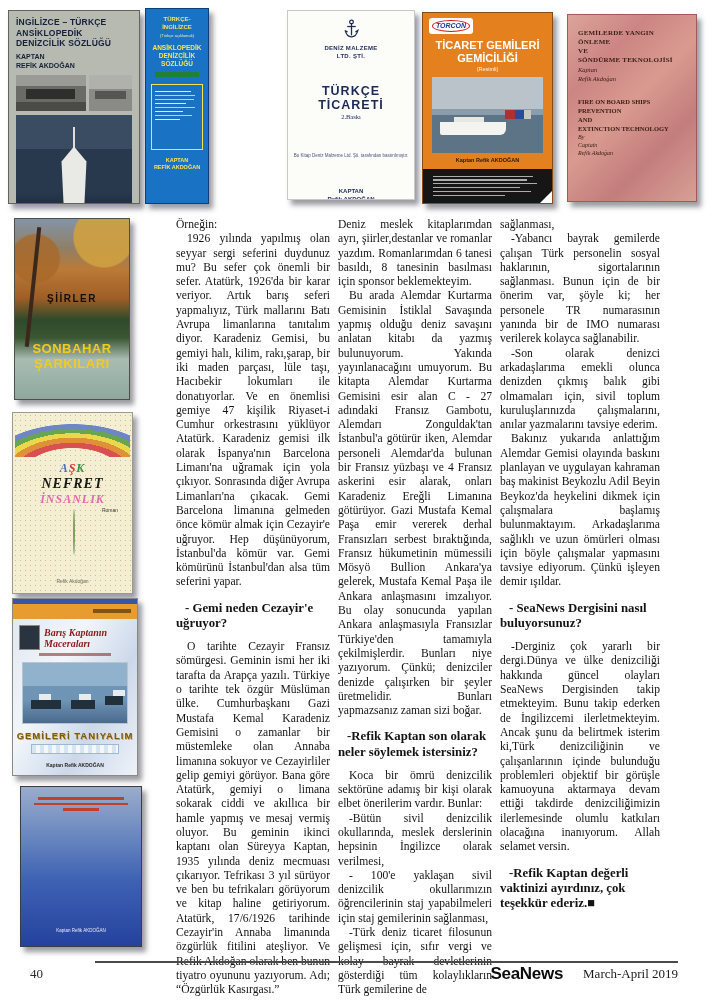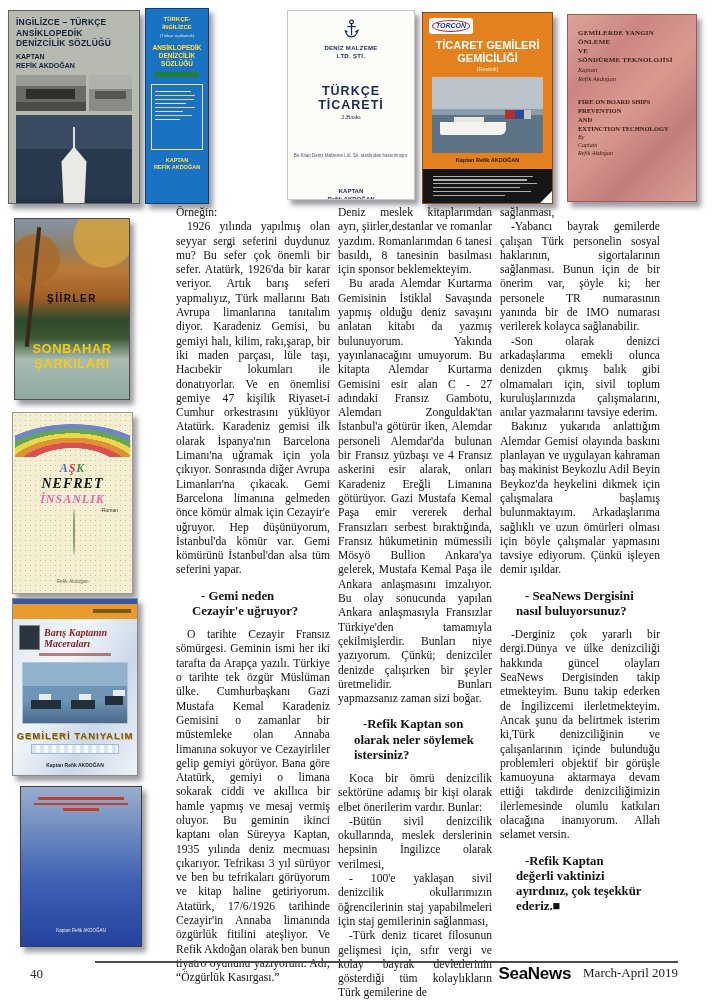--- a/index.html
+++ b/index.html
@@ -121,27 +121,27 @@
   .s4 .r1{width:86px;margin-top:10px;} .s4 .r2{width:94px;} .s4 .r3{width:36px;}
   .s4 .t{margin-top:44px;font:700 8px/13px "Liberation Sans",sans-serif;color:#ffffff;letter-spacing:.6px;}
   .s4 .auth{position:absolute;left:0;bottom:12px;width:100%;font:400 4.5px/6px "Liberation Sans",sans-serif;color:#e6e9f4;}
 
   
   .col{position:absolute;top:206px;font:11.6px/14.3px "Liberation Serif",serif;text-align:justify;color:#131313;}
   .c1{left:176px;width:154px;}
   .c2{left:338px;width:154px;}
   .c3{left:500px;width:160px;}
   .col p{margin:0;text-indent:11px;}
-  .col p.noind{text-indent:0;}
-  .col h3{font:700 12.8px/15.2px "Liberation Serif",serif;margin:11px 16px 9px;text-indent:9px;text-align:left;}
+  .col p.noind{text-indent:0;margin-top:12px;}
+  .col h3{font:700 12.8px/15.2px "Liberation Serif",serif;margin:11px 0 9px;text-indent:9px;text-align:left;}
 
   
   .rule{position:absolute;left:95px;top:961px;width:583px;height:2px;background:#4a4a4a;}
   .pagenum{position:absolute;left:30px;top:966px;font:400 13px/16px "Liberation Serif",serif;color:#2a2a2a;}
-  .brandrow{position:absolute;right:37px;top:965px;display:flex;align-items:flex-start;gap:12px;}
+  .brandrow{position:absolute;right:37px;top:965px;display:flex;align-items:center;gap:20px;}
   .brand{font:900 17px/18px "Liberation Sans",sans-serif;color:#0c0c0c;letter-spacing:-.3px;}
   .issue{font:400 13px/16px "Liberation Serif",serif;color:#1a1a1a;}
 </style>
 </head>
 <body>
 
 <div id="page">
 
   <div class="book b1">
     <div class="t">

